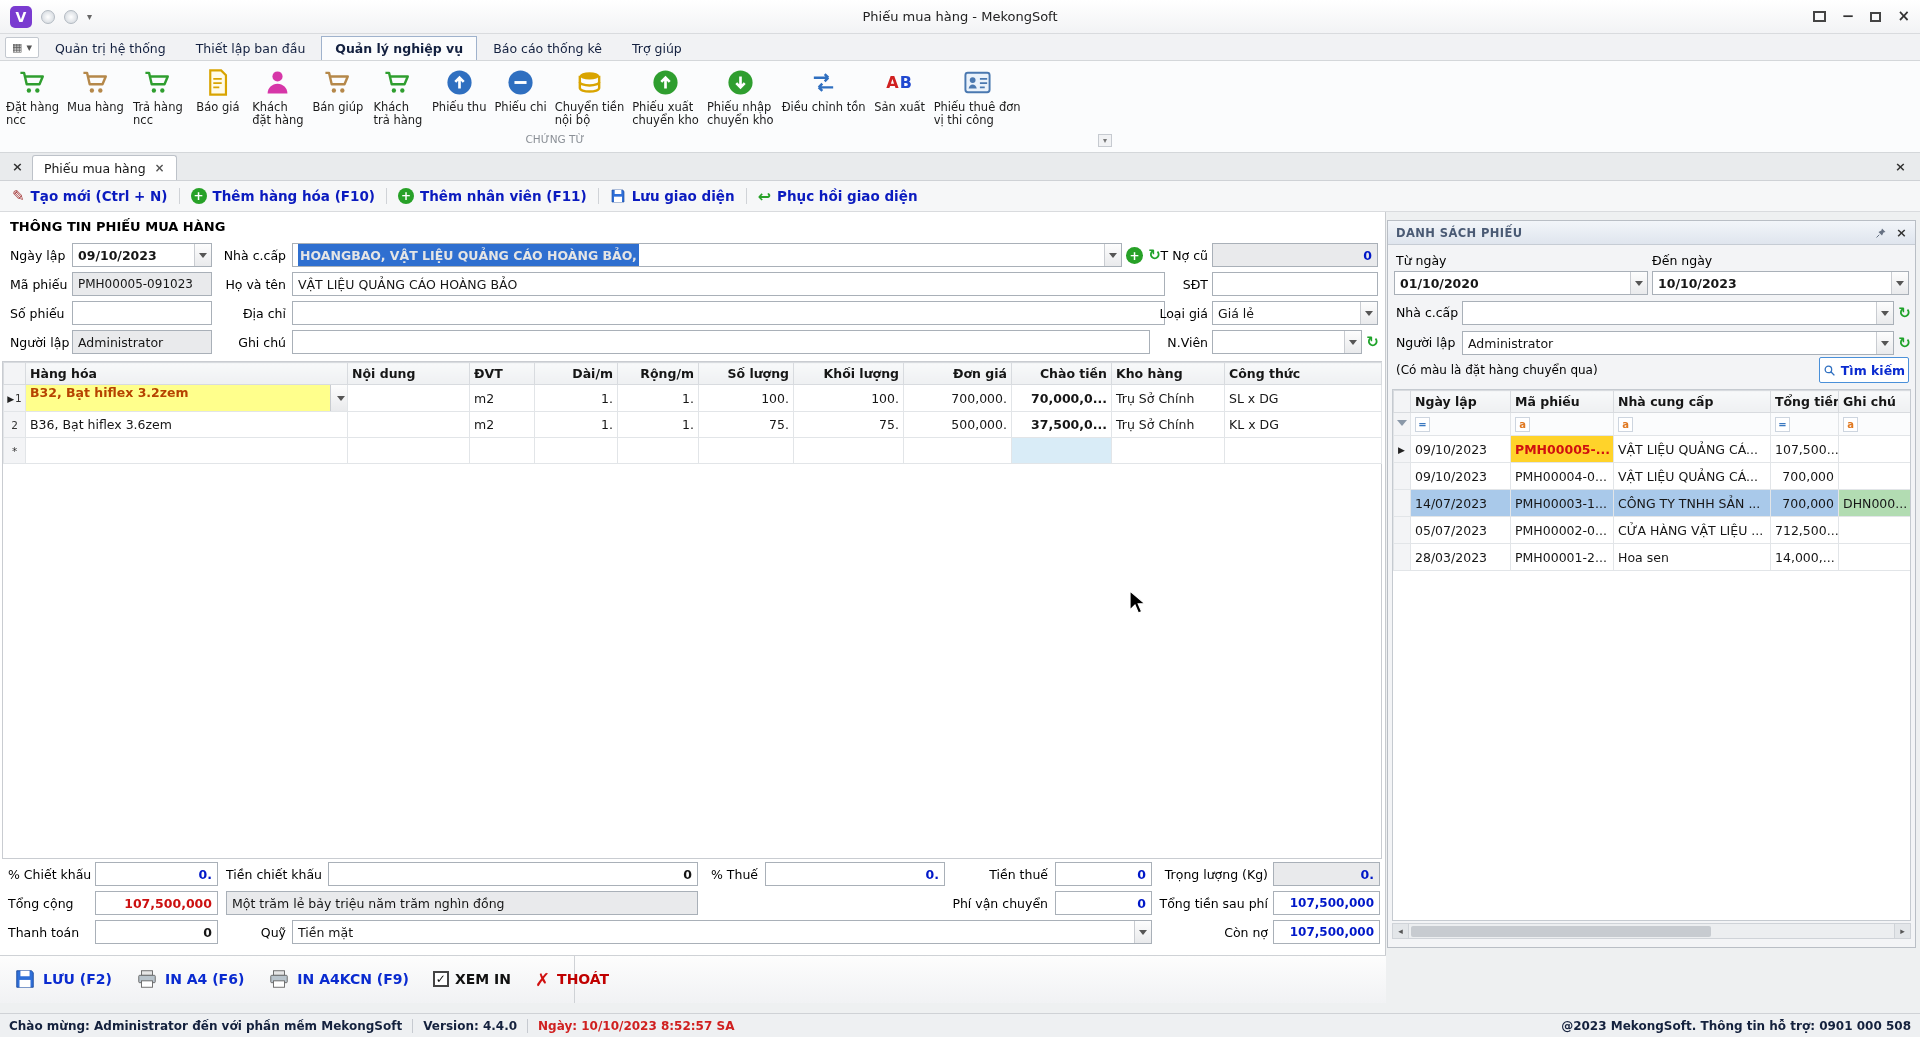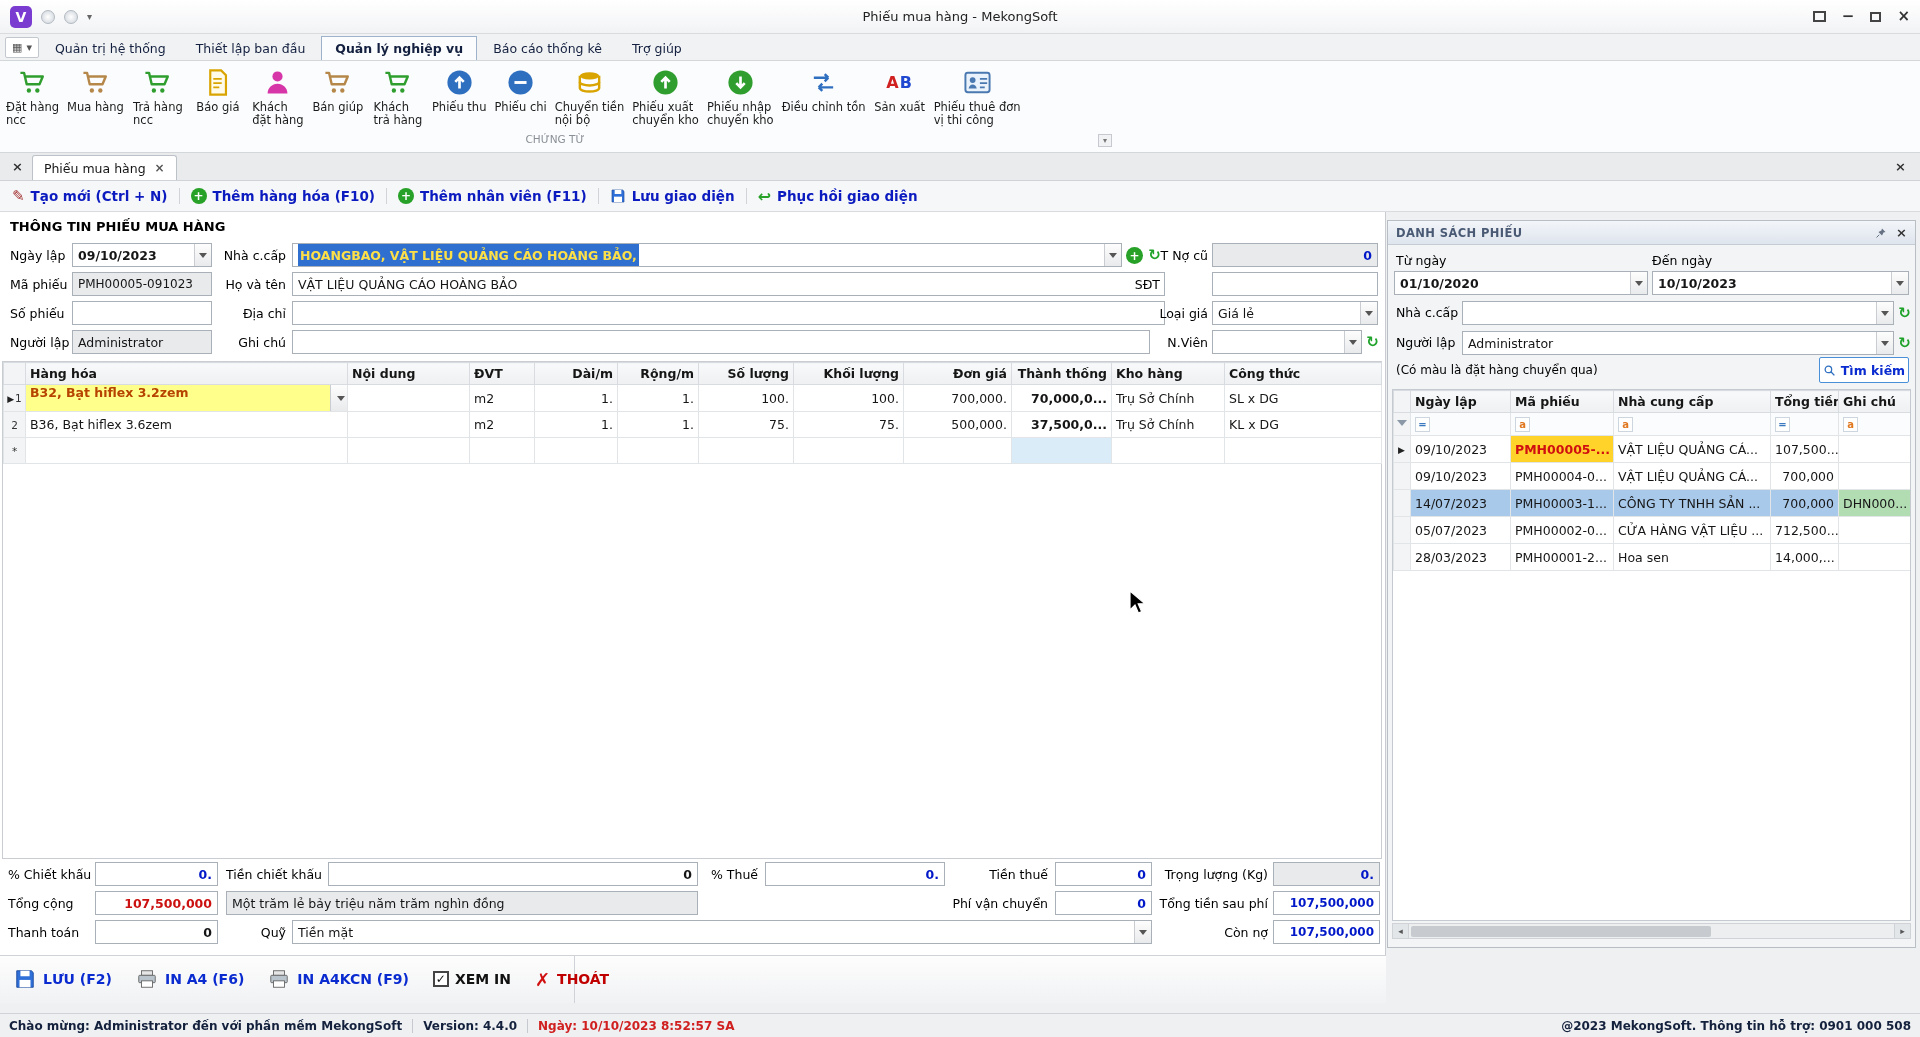--- a/index.html
+++ b/index.html
@@ -64,21 +64,21 @@
 .lblr{justify-content:flex-end}
 .fld{position:absolute;height:24px;background:#fff;border:1px solid #a9b0b8;display:flex;align-items:center;padding:0 5px;font-size:12.5px;overflow:hidden;white-space:nowrap}
 .ro{background:#e9eaec}
 .rnum{justify-content:flex-end;font-weight:700}
 .blue{color:var(--value-blue,#0018c8)}
 .redv{color:var(--red,#cc1111)}
 .bold{font-weight:700}
 .combo{padding-right:0}
 .dd{margin-left:auto;width:17px;align-self:stretch;display:flex;align-items:center;justify-content:center;background:linear-gradient(#fdfdfd,#e9eaec);border-left:1px solid #c9ccd1;flex:none}
 .dd i{width:0;height:0;border:4px solid transparent;border-top:5px solid #555;margin-top:5px}
-.sel{background:var(--selection-bg,#2f6fd0);color:#fde047;font-weight:700;padding:16px 2px}
+.sel{background:var(--selection-bg,#2f6fd0);color:#e5e5e5;font-weight:700;padding:16px 2px}
 .iconbtn{position:absolute;width:17px;height:17px;display:flex;align-items:center;justify-content:center;line-height:1}
 .plus-circle{border-radius:50%;background:#27a127;color:#fff;font-weight:700;font-size:12px}
 .refresh{color:#1fa32a;font-weight:700;font-size:15px}
 
 
 .grid-wrap{position:absolute;left:2px;top:361px;width:1380px;height:498px;background:#fff;border:1px solid #c9ccd1;z-index:2}
 table.grid{border-collapse:collapse;table-layout:fixed;width:1378px;font-size:12.5px}
 .grid th{height:22px;background:linear-gradient(#f8f9fa,#eef0f2);border:1px solid #d8dbdf;font-weight:700;padding:0 4px;text-align:left;overflow:hidden;white-space:nowrap}
 .grid td{height:26px;border:1px solid #e2e5e8;padding:0 4px;overflow:hidden;white-space:nowrap;background:#fff}
 .grid th.thr{text-align:right}
@@ -437,21 +437,21 @@
       </div>
 
     <div class="lbl" style="left:10px;top:29px;width:60px">Mã phiếu</div>
     <div class="fld ro" style="left:72px;top:29px;width:140px;font-size:12px">
         <span>PMH00005-091023</span>
       </div>
     <div class="lbl lblr" style="left:222px;top:29px;width:64px">Họ và tên</div>
     <div class="fld" style="left:292px;top:29px;width:873px">
         <span>VẬT LIỆU QUẢNG CÁO HOÀNG BẢO</span>
       </div>
-    <div class="lbl lblr" style="left:1092px;top:29px;width:68px">SĐT</div>
+    <div class="lbl lblr" style="left:1140px;top:29px;width:68px">SĐT</div>
     <div class="fld" style="left:1212px;top:29px;width:166px">
         <span></span>
       </div>
 
     <div class="lbl" style="left:10px;top:58px;width:60px">Số phiếu</div>
     <div class="fld" style="left:72px;top:58px;width:140px">
         <span></span>
       </div>
     <div class="lbl lblr" style="left:222px;top:58px;width:64px">Địa chỉ</div>
     <div class="fld" style="left:292px;top:58px;width:873px">
@@ -505,21 +505,21 @@
           <tr>
         <th class="mk"></th>
         <th>Hàng hóa</th>
         <th>Nội dung</th>
         <th>ĐVT</th>
         <th class="thr">Dài/m</th>
         <th class="thr">Rộng/m</th>
         <th class="thr">Số lượng</th>
         <th class="thr">Khối lượng</th>
         <th class="thr">Đơn giá</th>
-        <th class="thr">Thành thống</th>
+        <th class="thr">Chào tiền</th>
         <th>Kho hàng</th>
         <th>Công thức</th>
       </tr>
       <tr>
         <td class="mk"><span class="curind">▶</span><span>1</span></td>
         <td class="p1">
               <span class="cell-prod1" style="width:100%">
                 <span>B32, Bạt hiflex 3.2zem</span>
                 <span class="dd" style="height:100%">
                   <i></i>

